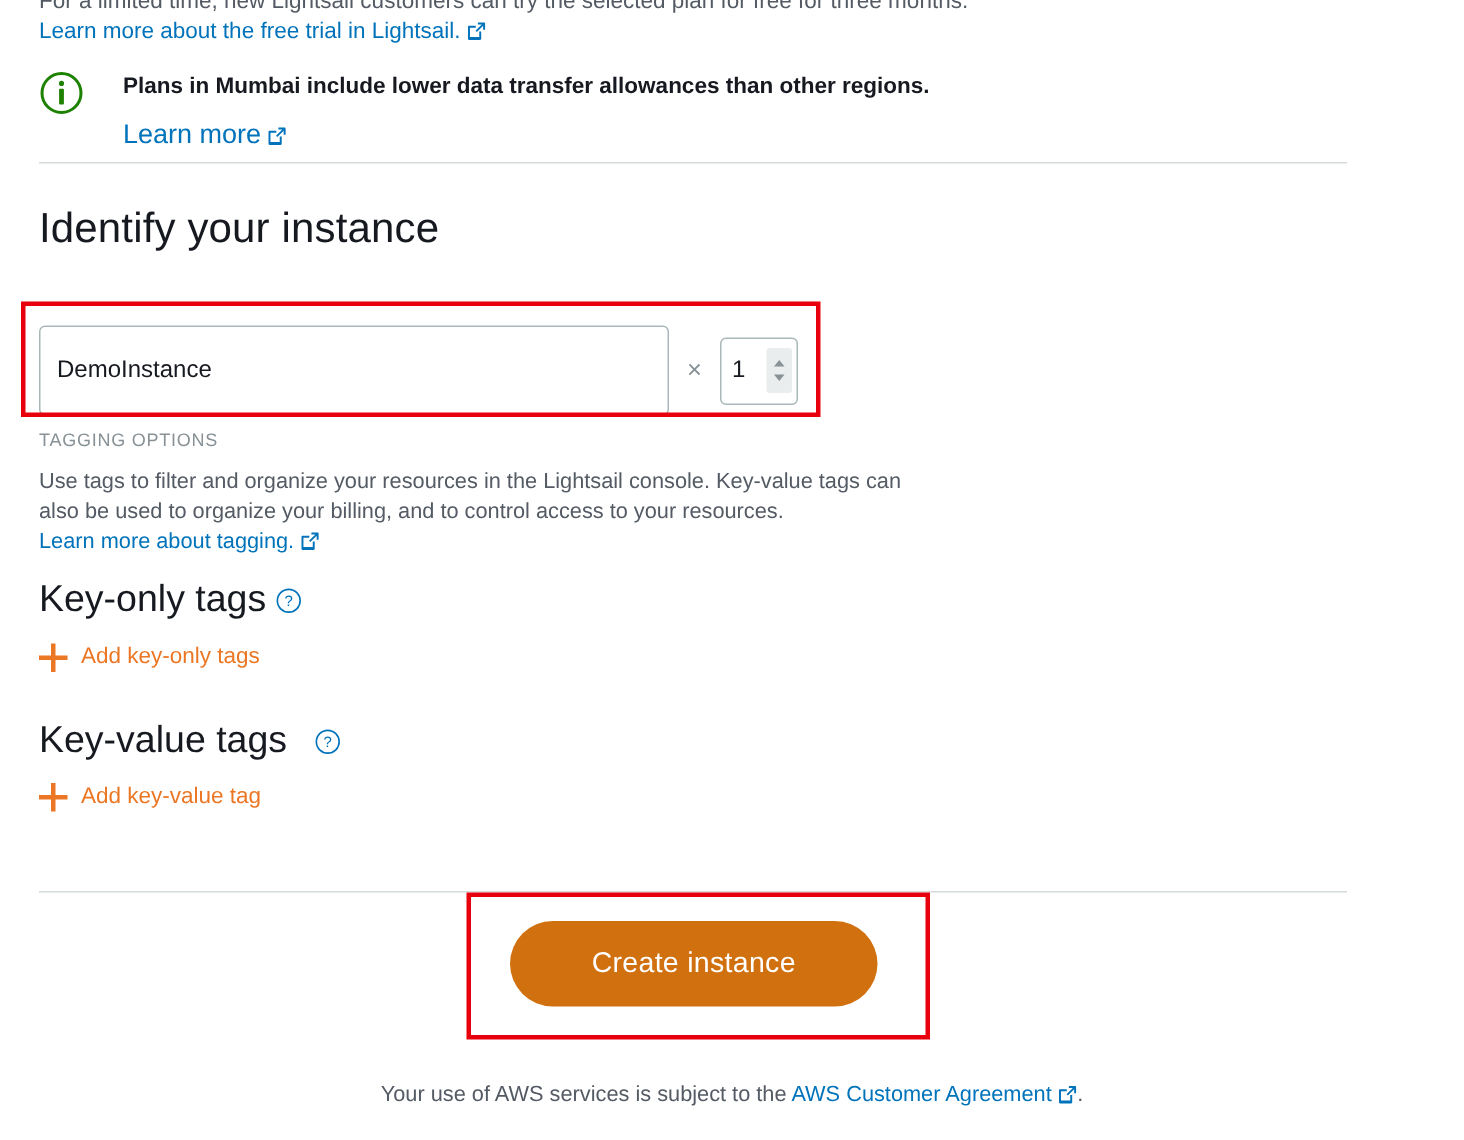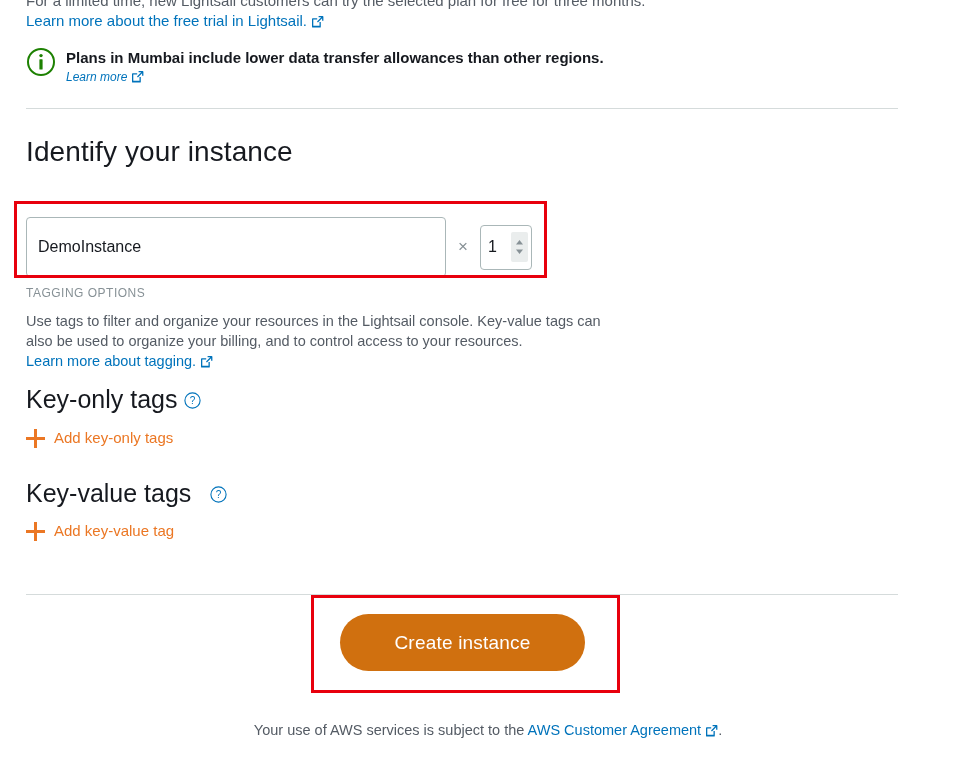--- a/index.html
+++ b/index.html
@@ -56,43 +56,43 @@
   .ext svg { display: block; }
 
   
   .info-banner {
     position: absolute;
     left: 26px;
     top: 46px;
     width: 860px;
     display: flex;
     align-items: flex-start;
+    gap: 16px;
   }
   .info-icon {
     width: 30px;
     height: 30px;
     flex: 0 0 30px;
     margin-top: 1px;
   }
   .info-body {
     margin-left: 10px;
     padding-top: 2px;
   }
   .info-title {
     font-size: 15px;
     font-weight: bold;
     color: #16191f;
     line-height: 19px;
   }
   .info-link {
-    font-size: 12px;
+    font-size: 18px;
     line-height: 21px;
-    margin-top: 0;
+    margin-top: 12px;
     display: block;
-    font-style: italic;
   }
 
   
   .divider {
     position: absolute;
     left: 26px;
     width: 872px;
     height: 1px;
     background: #d5dbdb;
   }

